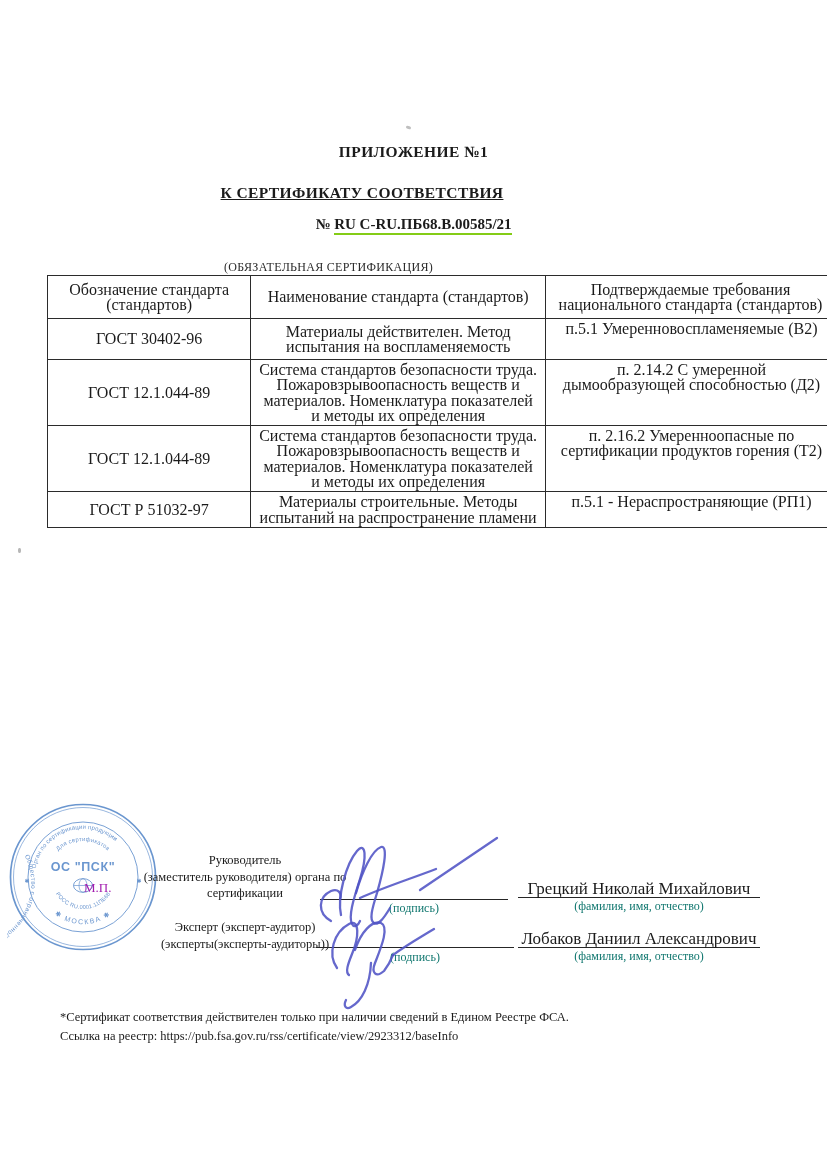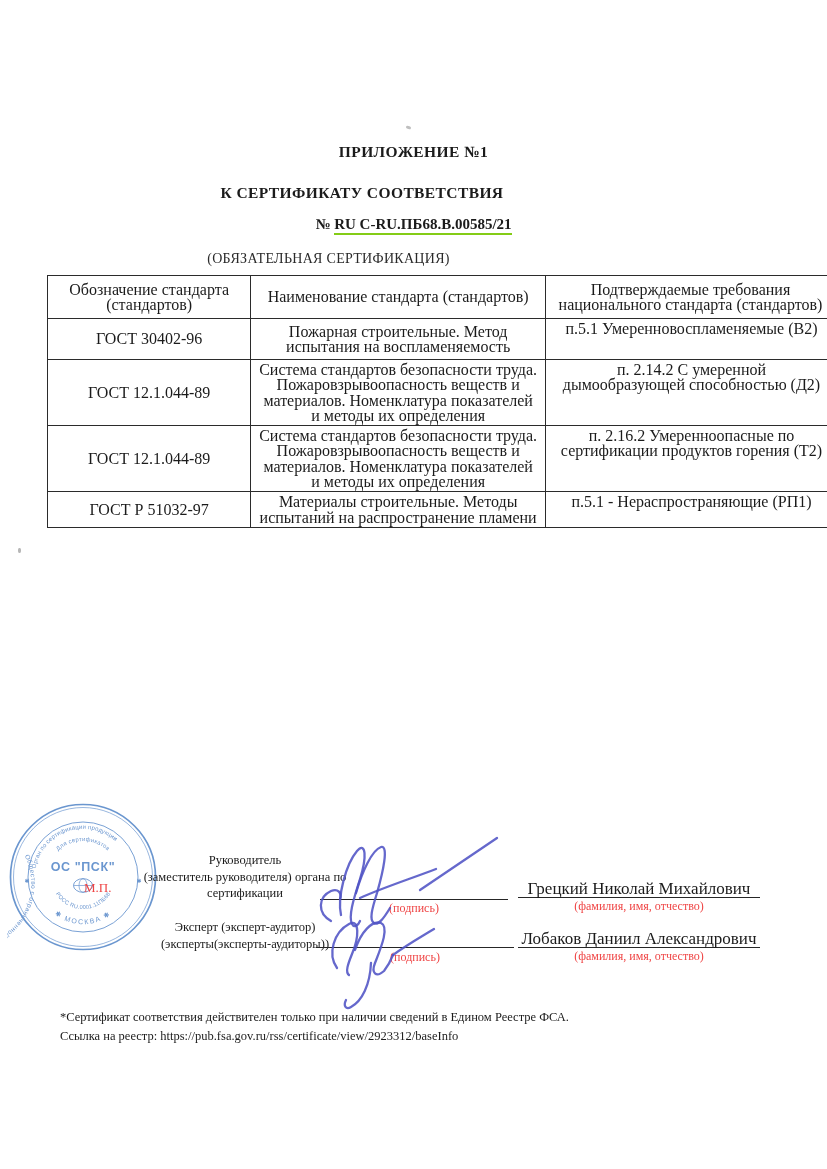--- a/index.html
+++ b/index.html
@@ -3,56 +3,56 @@
 <meta charset="utf-8">
 <style>
   html,body{margin:0;padding:0;background:#ffffff;}
   .page{
     position:relative;width:827px;height:1169px;background:#fff;overflow:hidden;
     font-family:"Liberation Serif","DejaVu Serif",serif;color:#1b1b1b;border-radius:21px;
   }
   .abs{position:absolute;}
   .center{text-align:center;}
   .title1{top:143px;left:0;width:827px;font-size:15.5px;font-weight:bold;letter-spacing:.4px;}
-  .title2{top:184px;left:0;width:724px;font-size:15.5px;font-weight:bold;letter-spacing:.4px;}
+  .title2{top:184px;left:0;width:724px;font-size:15.5px;font-weight:bold;letter-spacing:.4px;text-decoration:underline;}
   .certnum{top:216px;left:0;width:827px;font-size:15px;font-weight:bold;}
   .certnum .num-underline{border-bottom:2px solid #84cc16;padding-bottom:1px;}
-  .subtitle{top:251px;left:0;width:657px;font-size:14px;letter-spacing:.3px;color:#2a2a2a;}
+  .subtitle{top:260px;left:0;width:657px;font-size:12px;letter-spacing:.3px;color:#2a2a2a;}
   .artifact1{top:126px;left:406px;width:5px;height:3px;background:#8a8a8a;opacity:.55;border-radius:40%;transform:rotate(20deg);}
   .artifact2{top:548px;left:18px;width:3px;height:5px;background:#6f6f6f;opacity:.5;border-radius:40%;}
 
   table.standards{
     position:absolute;left:47px;top:275px;width:789px;
     border-collapse:collapse;table-layout:fixed;
     font-size:16px;line-height:15.3px;
   }
   table.standards th,table.standards td{
     border:1.3px solid #2b2b2b;padding:2px 6px;font-weight:normal;
     text-align:center;vertical-align:middle;
   }
   table.standards thead th{height:38px;}
   table.standards td.req{text-align:center;vertical-align:top;padding-left:8px;margin-left:11px;}
   tr.r1 td{height:36px;}
   tr.r2 td,tr.r3 td{height:60px;}
   tr.r4 td{height:30px;}
 
   .stamp-wrap{left:7px;top:796px;width:152px;height:162px;opacity:.82;}
   .stamp-wrap svg{display:block;}
-  .mp-label{left:84px;top:880px;font-size:13px;color:#ef4444;}
+  .mp-label{left:84px;top:880px;font-size:13px;color:#a21caf;}
 
   .role1{left:118px;top:852px;width:254px;font-size:12.5px;line-height:16.5px;}
   .role2{left:106px;top:919px;width:278px;font-size:12.5px;line-height:16.5px;}
 
   .sig-line{border-top:1.5px solid #262626;height:0;}
   .line-sig1{left:320px;top:899px;width:188px;}
   .line-sig2{left:316px;top:947px;width:198px;}
   .line-name1{left:518px;top:897px;width:242px;}
   .line-name2{left:518px;top:947px;width:242px;}
 
-  .caption{font-size:12px;color:#ef4444;}
+  .caption{font-size:12px;color:#0f766e;}
   .podpis1{left:320px;top:901px;width:188px;}
   .podpis2{left:316px;top:950px;width:198px;}
   .fio1{left:518px;top:899px;width:242px;}
   .fio2{left:518px;top:949px;width:242px;}
   .name-text{font-size:17px;}
   .name1{left:518px;top:879px;width:242px;}
   .name2{left:518px;top:929px;width:242px;}
 
   .sig-ink{left:300px;top:828px;width:230px;height:186px;}
   .sig-ink path{fill:none;stroke:#5053c5;stroke-width:2.3;stroke-linecap:round;opacity:.88;}
@@ -85,21 +85,21 @@
     <thead>
       <tr>
         <th>Обозначение стандарта (стандартов)</th>
         <th>Наименование стандарта (стандартов)</th>
         <th>Подтверждаемые требования национального стандарта (стандартов)</th>
       </tr>
     </thead>
     <tbody>
       <tr class="r1">
         <td>ГОСТ 30402-96</td>
-        <td>Пожарная строительные. Метод испытания на воспламеняемость</td>
+        <td>Материалы действителен. Метод испытания на воспламеняемость</td>
         <td class="req">п.5.1 Умеренновоспламеняемые (В2)</td>
       </tr>
       <tr class="r2">
         <td>ГОСТ 12.1.044-89</td>
         <td>Система стандартов безопасности труда. Пожаровзрывоопасность веществ и материалов. Номенклатура показателей и методы их определения</td>
         <td class="req">п. 2.14.2 С умеренной дымообразующей способностью (Д2)</td>
       </tr>
       <tr class="r3">
         <td>ГОСТ 12.1.044-89</td>
         <td>Система стандартов безопасности труда. Пожаровзрывоопасность веществ и материалов. Номенклатура показателей и методы их определения</td>

